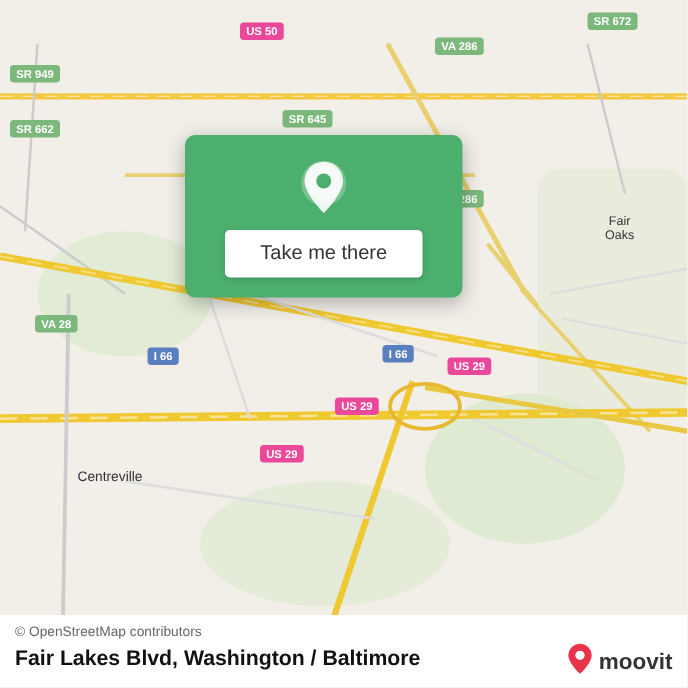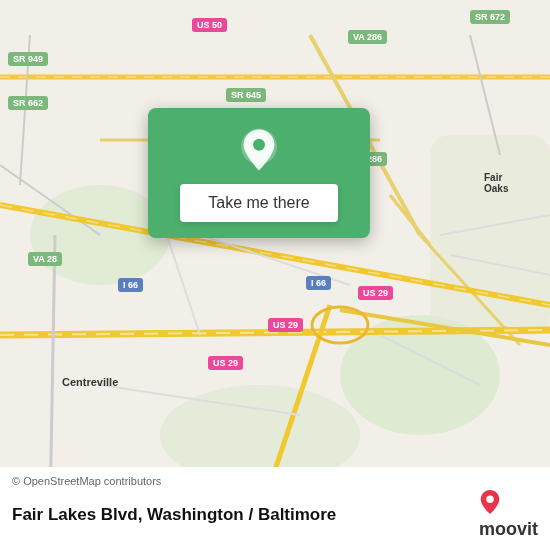--- a/index.html
+++ b/index.html
@@ -90,23 +90,22 @@
       font-size: 17px;
       font-weight: 600;
       color: #111;
       display: flex;
       align-items: center;
       justify-content: space-between;
     }
 
     .moovit-logo {
       display: flex;
-      align-items: flex-start;
+      align-items: flex-end;
       gap: 4px;
-      flex-direction: column;
     }
 
     .moovit-pin {
       width: 22px;
       height: 26px;
     }
 
     .moovit-text {
       font-size: 18px;
       font-weight: 700;
@@ -125,24 +124,24 @@
       white-space: nowrap;
     }
     .badge-us { background: #ec4899; }
     .badge-va { background: #7cb87c; }
     .badge-sr { background: #7cb87c; }
     .badge-i  { background: #5a7fc1; }
 
     .city-label {
       position: absolute;
       font-size: 11px;
-      font-weight: 700;
+      font-weight: 400;
       color: #333;
       z-index: 5;
-      text-align: left;
+      text-align: center;
     }
   </style>
 </head>
 <body>
 
 <div id="map-container">
 
   <div class="map-bg"></div>
 
   <svg class="map-svg" viewBox="0 0 550 480" xmlns="http://www.w3.org/2000/svg">

